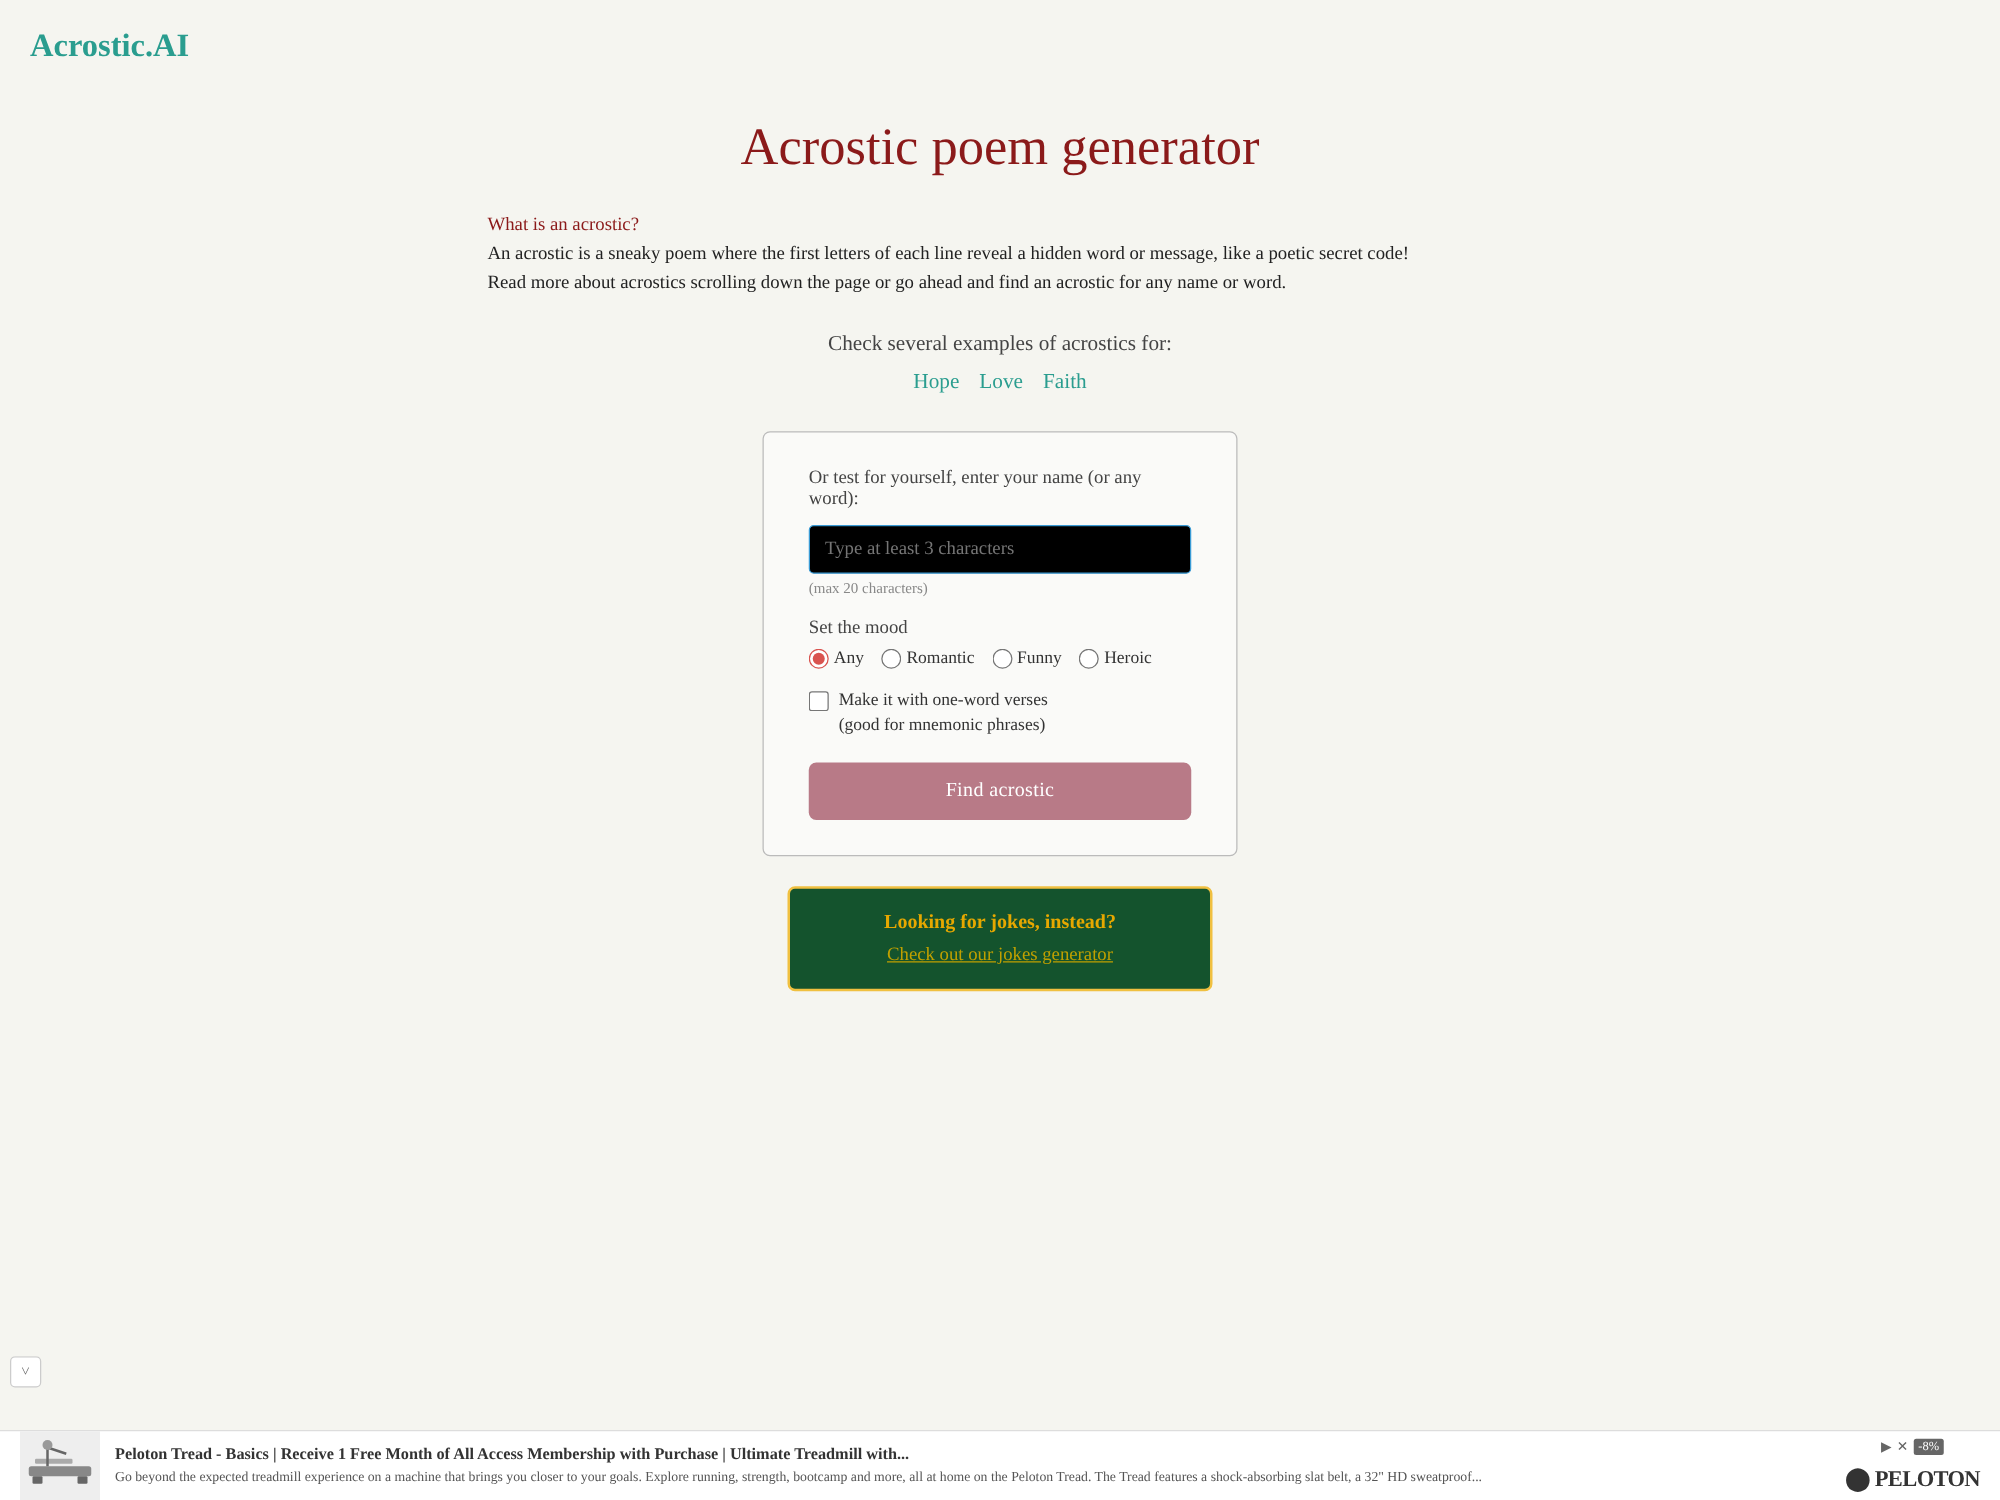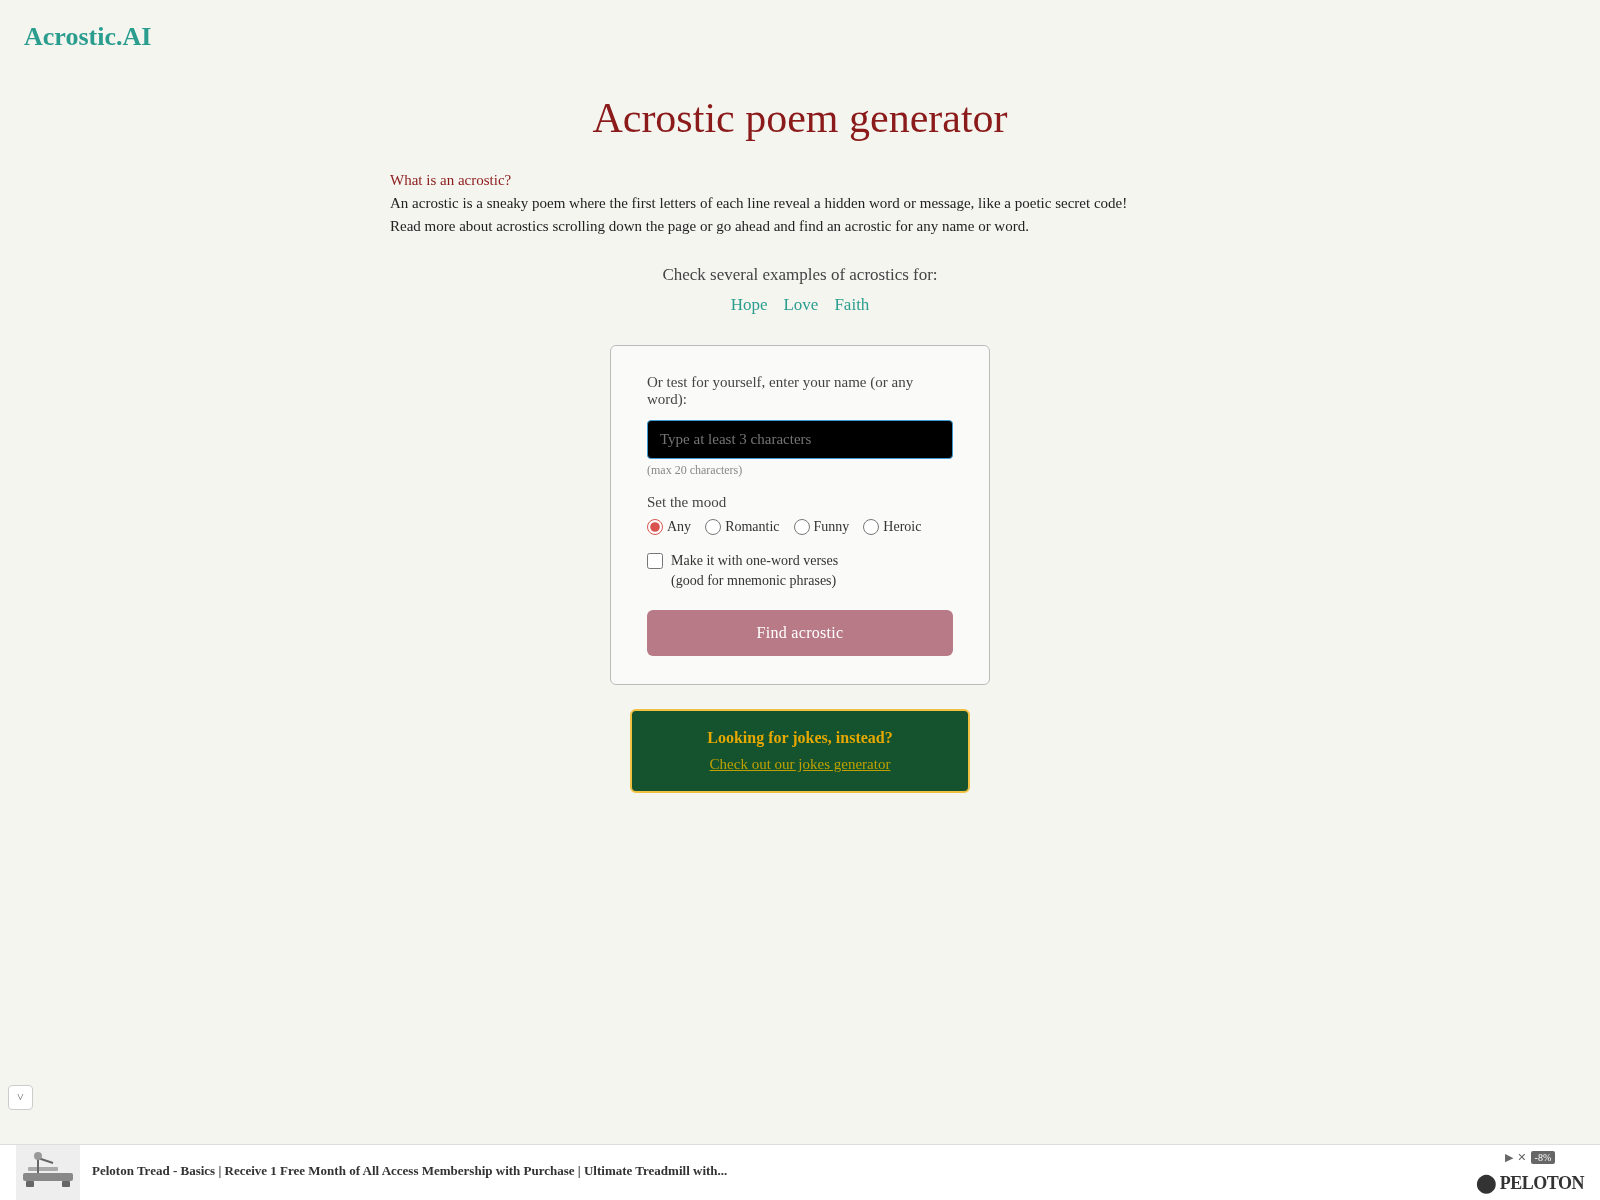--- a/index.html
+++ b/index.html
@@ -363,20 +363,21 @@
       <rect x="10" y="24" width="30" height="4" rx="1" fill="#aaa"></rect>
       <line x1="20" y1="15" x2="20" y2="30" stroke="#666" stroke-width="2"></line>
       <line x1="20" y1="15" x2="35" y2="20" stroke="#666" stroke-width="2"></line>
       <circle cx="20" cy="13" r="4" fill="#999"></circle>
       <rect x="8" y="38" width="8" height="6" rx="1" fill="#666"></rect>
       <rect x="44" y="38" width="8" height="6" rx="1" fill="#666"></rect>
     </svg>
   </div>
   <div class="ad-text-block">
     <div class="ad-title">Peloton Tread - Basics | Receive 1 Free Month of All Access Membership with Purchase | Ultimate Treadmill with...</div>
+    <div class="ad-description">Go beyond the expected treadmill experience on a machine that brings you closer to your goals. Explore running, strength, bootcamp and more, all at home on the Peloton Tread. The Tread features a shock-absorbing slat belt, a 32" HD sweatproof...</div>
   </div>
   <div class="ad-logo-section">
     <div class="ad-controls">
       <span>▶</span>
       <span>✕</span>
       <span class="ad-badge">-8%</span>
     </div>
     <div class="peloton-logo">
       ⬤ <span>PELOTON</span>
     </div>

